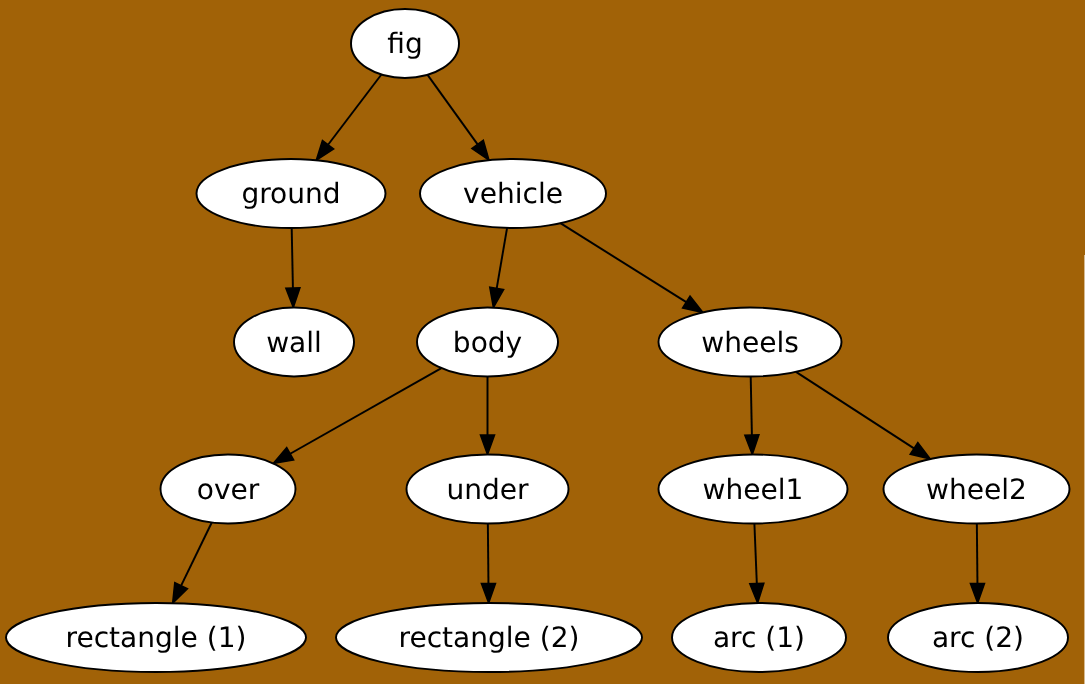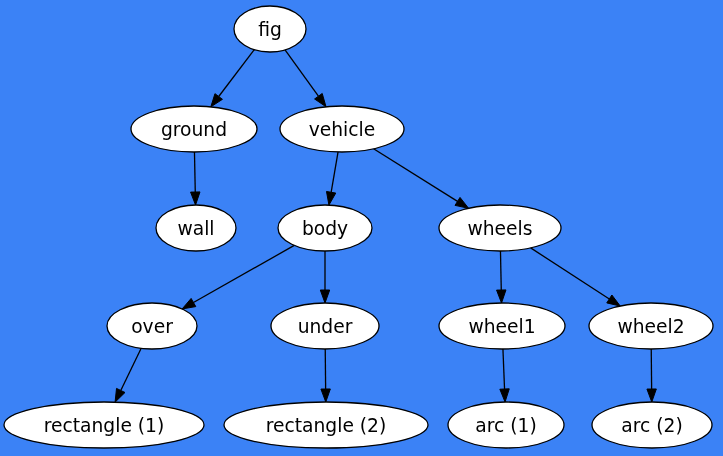--- a/index.html
+++ b/index.html
@@ -4,21 +4,21 @@
 <style>
   html, body {
     margin: 0;
     padding: 0;
     background: #ffffff;
   }
   .stage {
     position: relative;
     width: 723px;
     height: 456px;
-    background: #3b82f6;
+    background: #a16207;
     font-family: "DejaVu Sans", sans-serif;
     overflow: hidden;
     text-decoration: underline;
   }
   svg { display: block; }
   .node-ellipse {
     fill: #ffffff;
     stroke: #000000;
     stroke-width: 1.3px;
   }

